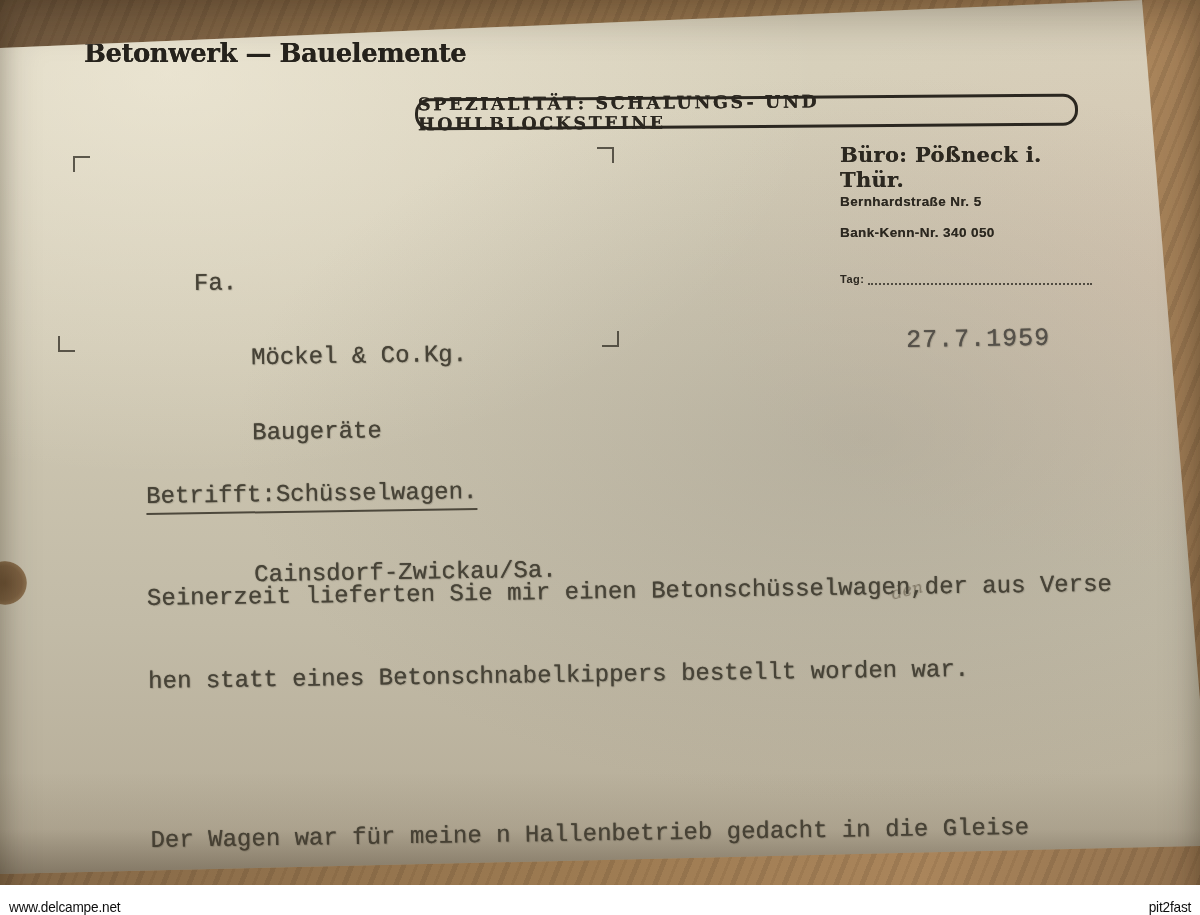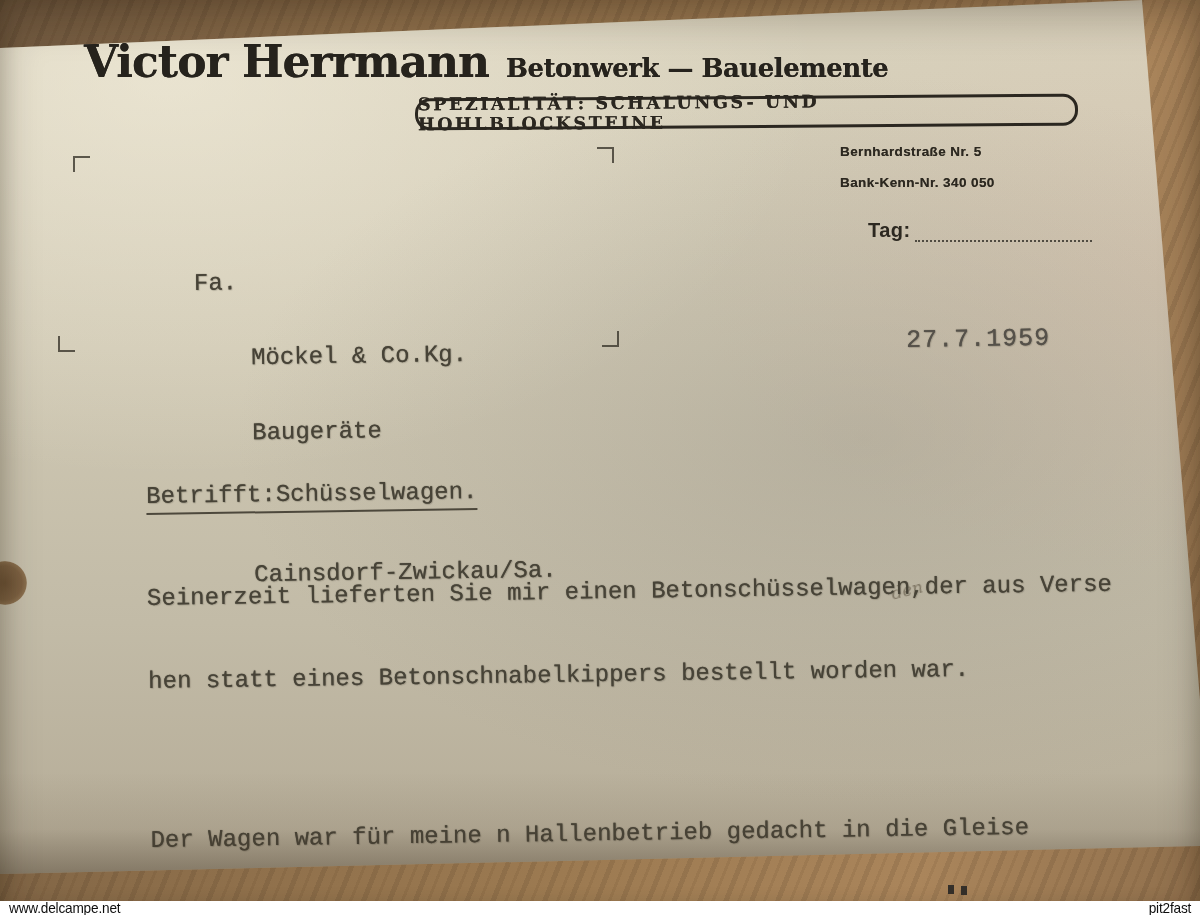--- a/index.html
+++ b/index.html
@@ -49,21 +49,21 @@
   .office{position:absolute;left:840px;top:142px;width:252px;color:#2c2820;}
   .office .title{
     font-family:"DejaVu Serif","Liberation Serif",serif;font-weight:bold;font-size:21px;
     letter-spacing:.3px;text-shadow:0 0 .6px rgba(35,30,22,.8);
   }
   .office .ln{font-weight:bold;font-size:13.5px;line-height:20px;letter-spacing:.4px;text-shadow:0 0 .5px rgba(44,40,32,.7);}
   .office .ln.first{}
   .office .ln.small{font-size:12px;letter-spacing:.1px;}
   .office .bank{margin-top:11px;}
   .tag-row{display:flex;align-items:flex-end;margin-top:26px;}
-  .tag-label{font-weight:bold;font-size:20px;letter-spacing:.5px;margin-left:28px;}
+  .tag-label{font-weight:bold;font-size:11px;letter-spacing:.5px;}
   .tag-line{flex:1;border-bottom:2px dotted rgba(58,54,46,.85);margin-left:4px;height:14px;}
   
   .mark{position:absolute;width:15px;height:14px;opacity:.8;filter:blur(.3px);}
   .mark.tl{left:73px;top:156px;border-top:2px solid #3a362c;border-left:2px solid #3a362c;}
   .mark.tr{left:597px;top:147px;border-top:2px solid #3a362c;border-right:2px solid #3a362c;}
   .mark.bl{left:58px;top:336px;border-bottom:2px solid #3a362c;border-left:2px solid #3a362c;}
   .mark.br{left:602px;top:331px;border-bottom:2px solid #3a362c;border-right:2px solid #3a362c;}
   
   .typed{
     position:absolute;
@@ -85,41 +85,41 @@
     font-size:17px;color:rgba(92,82,64,.62);transform:rotate(-14deg);filter:blur(.4px);
   }
   .edge-mark{position:absolute;width:6px;height:9px;background:#35302a;filter:blur(.5px);}
   .edge-mark.m1{left:948px;top:885px;}
   .edge-mark.m2{left:961px;top:886px;}
   
   .vignette{position:absolute;inset:0;pointer-events:none;
     box-shadow:inset 0 18px 40px rgba(30,20,8,.25), inset 0 -6px 22px rgba(30,20,8,.18);}
   
   .watermark{
-    position:absolute;left:0;right:0;bottom:0;height:14px;background:#ffffff;
-    display:flex;justify-content:space-between;align-items:center;padding:0 9px;
+    position:absolute;left:0;right:0;bottom:0;height:30px;background:#ffffff;
+    display:flex;justify-content:space-between;align-items:flex-end;padding:0 9px;
     font-size:14.5px;color:#0d0d0d;
   }
   .watermark .wm{transform:scaleX(.94);transform-origin:left center;letter-spacing:-.2px;}
   .watermark .wm.right{transform-origin:right center;}
 </style>
 </head>
 <body>
 
 <div class="stage">
 
   <div class="paper">
 
     <div class="headline ink">
-      <span class="company">Victor Herrmann</span>
       <span class="subtitle">Betonwerk — Bauelemente</span>
     </div>
     <div class="banner">SPEZIALITÄT: SCHALUNGS- UND HOHLBLOCKSTEINE</div>
 
     <div class="office">
+      <div class="title">Büro: Pößneck i. Thür.</div>
       <div class="ln first">Bernhardstraße Nr. 5</div>
       <div class="bank">
         <div class="ln">Bank-Kenn-Nr. 340 050</div>
       </div>
       <div class="tag-row">
         <span class="tag-label">Tag:</span>
         <span class="tag-line"></span>
       </div>
     </div>
 

